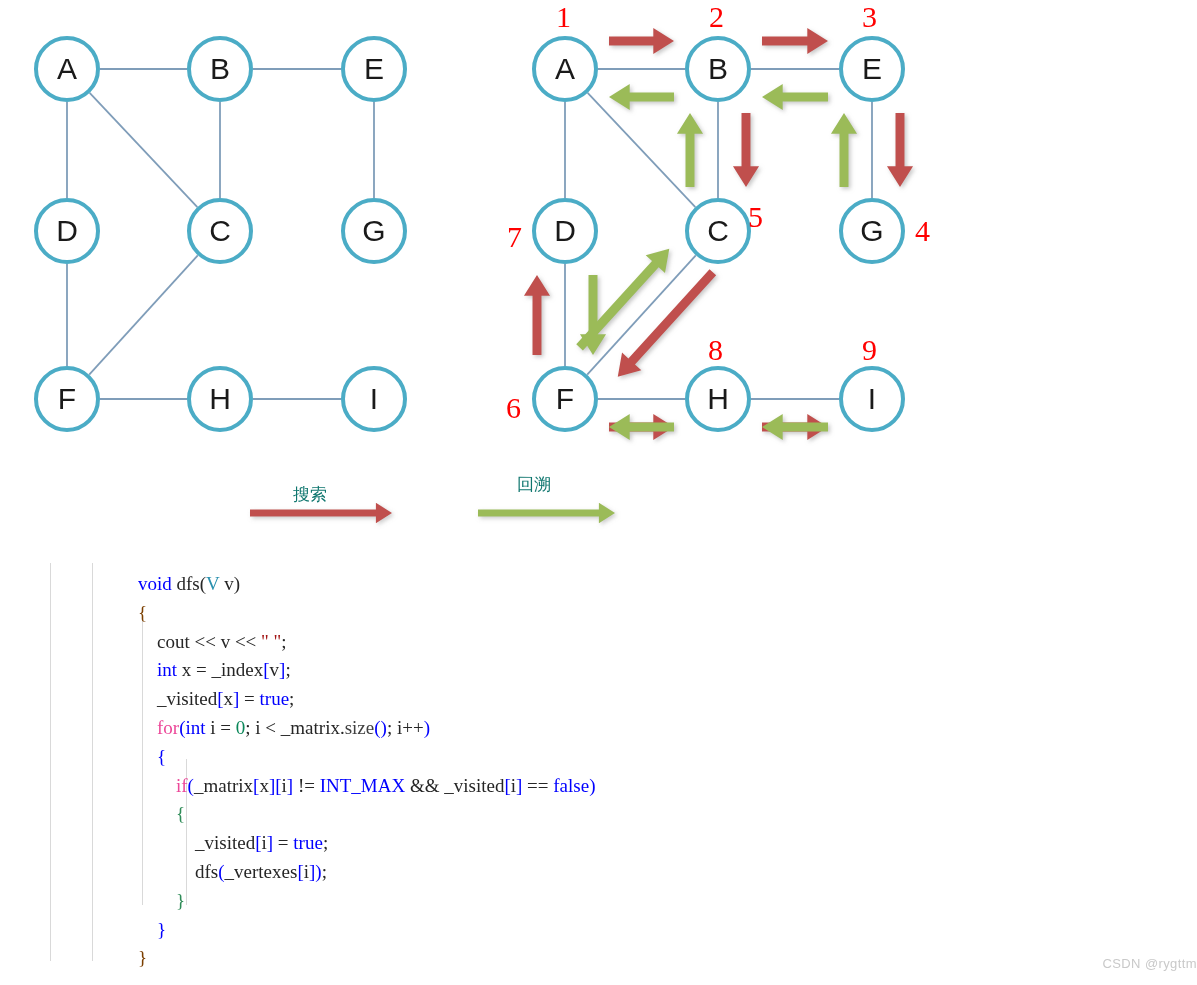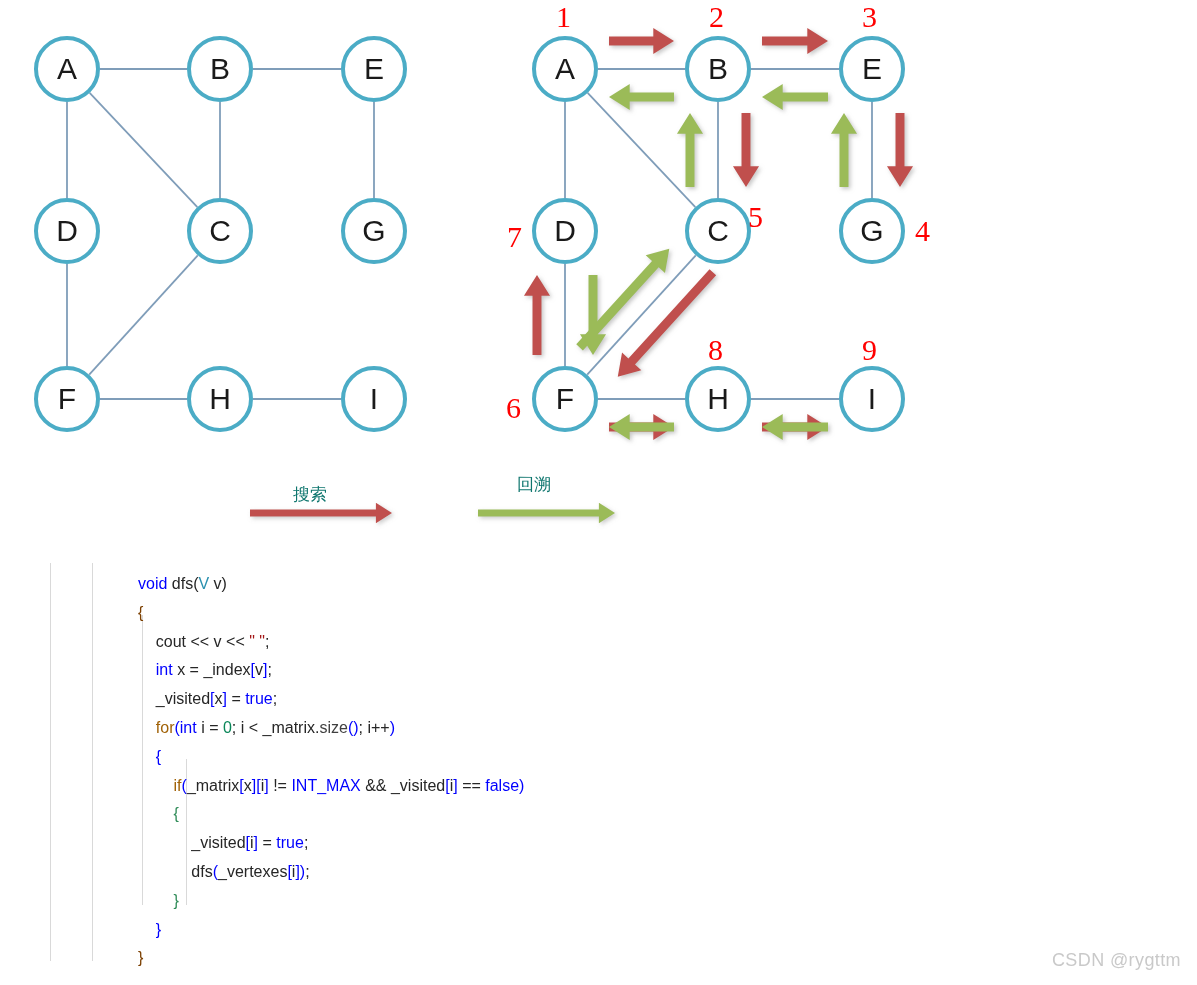--- a/index.html
+++ b/index.html
@@ -45,44 +45,44 @@
     color:#0f766e;
     font-family:Liberation Mono, monospace;
     white-space:nowrap;
   }
 
   
   .codeblock{
     position:absolute;
     left:0;top:563px;
     width:1197px;height:420px;
-    font-family:Liberation Sans, sans-serif;
-    font-size:16px;
+    font-family:Liberation Serif, serif;
+    font-size:19px;
     line-height:28.8px;
   }
   .gutter{position:absolute;background:#d9d9d9;width:1px;}
   .codelines{position:absolute;left:138px;top:7px;white-space:pre;}
   .codelines div{height:28.8px;white-space:pre;}
   .kw-blue{color:#0000FF;}
-  .kw-mag{color:#a16207;}
+  .kw-mag{color:#ec4899;}
   .ident{color:#262626;}
   .type-teal{color:#2B91AF;}
   .fn-olive{color:#404040;}
   .str{color:#A31515;}
   .num{color:#098658;}
   .brace{color:#7B3F00;}
   .brace-b{color:#0000FF;}
   .brace-g{color:#2E8B57;}
   .punct{color:#262626;}
 
   .watermark{
     position:absolute;
-    right:16px;bottom:14px;
+    right:0;bottom:14px;
     color:#c9c9c9;
-    font-size:18px;
+    font-size:13px;
     font-family:"Liberation Sans","DejaVu Sans",sans-serif;
     letter-spacing:.4px;
   }
 </style>
 </head>
 <body>
 
 <div class="stage">
 
   <div class="graph" style="left:0;top:0;width:460px;height:460px;">

